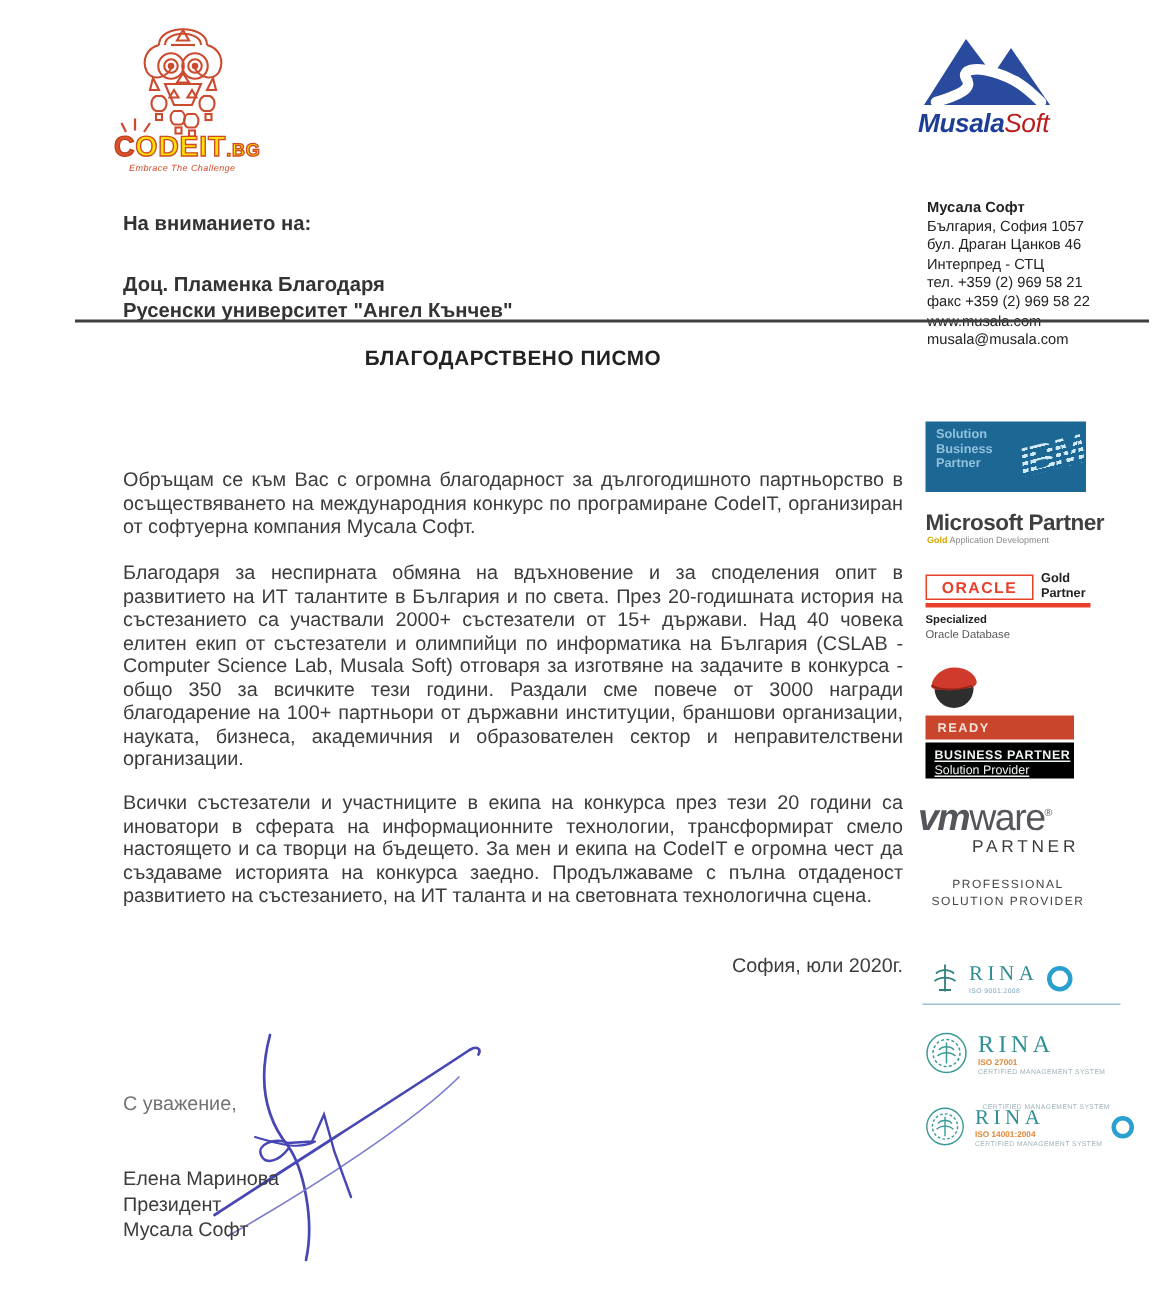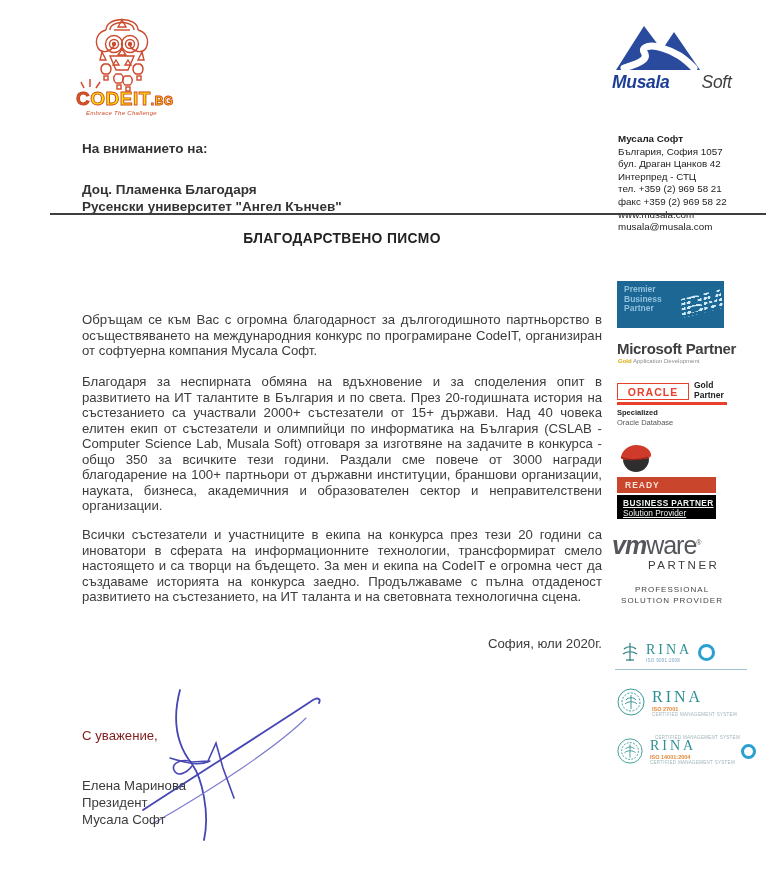--- a/index.html
+++ b/index.html
@@ -24,21 +24,21 @@
   
   .codeit-wordmark { left:76px; top:88px; font-size:19px; font-weight:bold; letter-spacing:.5px;
     color:#ffe000; -webkit-text-stroke:.9px #d04a28; }
   .codeit-wordmark .first { color:#d8542c; -webkit-text-stroke:.9px #c23f1e; }
   .codeit-wordmark .tld { font-size:12px; }
   .codeit-tagline { left:86px; top:110px; font-size:6px; color:#d04a28; font-style:italic; letter-spacing:.3px; }
 
   
   .musala-brand { left:612px; top:72px; font-style:italic; font-size:17.5px; letter-spacing:-.3px; }
   .musala-brand .b1 { font-weight:bold; color:#1d3e96; }
-  .musala-brand .b2 { color:#404040;margin-left:32px; }
+  .musala-brand .b2 { color:#b91c1c; }
   .contact { left:618px; top:133px; font-size:9.8px; line-height:12.6px; color:#222; }
   .contact .company { font-weight:bold; }
 
   
   .ibm-badge { left:617px; top:281px; width:107px; height:47px; background:#1d6794; overflow:hidden; }
   .ibm-text { position:absolute; left:7px; top:4px; font-size:8.5px; line-height:9.5px; color:#8fc0dd; font-weight:bold; }
   .ibm-logo { position:absolute; right:2px; top:8px; font-weight:bold; font-style:italic;
     font-size:27px; letter-spacing:-2px; transform:rotate(-14deg);
     background:repeating-linear-gradient(to bottom,#cfe9f7 0 2.4px, rgba(0,0,0,0) 2.4px 4.8px);
     -webkit-background-clip:text; background-clip:text; color:transparent; }
@@ -78,21 +78,21 @@
   .rina-word.big { font-size:16px; }
   .rina-iso { font-size:5.5px; color:#e08838; font-weight:bold; }
   .rina-fine { font-size:4.5px; color:#9fb4ba; letter-spacing:.3px; }
   .rina-ring { width:17px; height:17px; border:3.2px solid #2a9fd0; border-radius:50%; }
   .rina1 { left:620px; top:641px; }
   .rina1-line { left:615px; top:669px; width:132px; height:1px; background:#9fc0cf; }
   .rina2 { left:616px; top:687px; }
   .rina3 { left:616px; top:737px; }
   .rina3-top { left:655px; top:735px; font-size:4.5px; color:#9fb4ba; }
 
-  .sig-label { color:#7f1d1d; }
+  .sig-label { color:#737373; }
 </style>
 </head>
 <body>
 
 <div class="page">
 
   <svg class="abs" style="left:90px; top:8px;" width="64" height="84" viewBox="0 0 64 84" fill="none" stroke="#cc4a2e" stroke-width="1.4">
     <path d="M16,22 C16,8 48,8 48,22"></path>
     <path d="M20,22 C20,12 44,12 44,22"></path>
     <path d="M28,19 L32,12 L36,19 Z"></path>
@@ -131,21 +131,21 @@
 
   <svg class="abs" style="left:614px; top:22px;" width="88" height="50" viewBox="0 0 88 50">
     <polygon points="2,48 30,4 48,28 60,10 86,48" fill="#2a4a9e"></polygon>
     <path d="M10,46 C30,40 34,36 30,30 C27,25 36,22 48,26 C62,30 70,36 80,46" fill="none" stroke="#ffffff" stroke-width="7" stroke-linecap="round"></path>
   </svg>
   <div class="abs musala-brand"><span class="b1">Musala</span><span class="b2">Soft</span></div>
 
   <div class="abs contact">
     <div class="company">Мусала Софт</div>
     <div>България, София 1057</div>
-    <div>бул. Драган Цанков 42</div>
+    <div>бул. Драган Цанков 46</div>
     <div>Интерпред - СТЦ</div>
     <div>тел. +359 (2) 969 58 21</div>
     <div>факс +359 (2) 969 58 22</div>
     <div>www.musala.com</div>
     <div>musala@musala.com</div>
   </div>
 
   <div class="abs attention" style="top:141px;">На вниманието на:</div>
   <div class="abs recipient" style="top:182px;">
     <div>Доц. Пламенка Благодаря</div>
@@ -170,21 +170,21 @@
   </svg>
 
   <div class="abs body-text signer" style="top:777px;">
     <div>Елена Маринова</div>
     <div>Президент</div>
     <div>Мусала Софт</div>
   </div>
 
   <div class="abs ibm-badge">
     <div class="ibm-text">
-      <div>Premier</div>
+      <div>Solution</div>
       <div>Business</div>
       <div>Partner</div>
     </div>
     <div class="ibm-logo">IBM</div>
   </div>
 
   <div class="abs ms-title">Microsoft Partner</div>
   <div class="abs ms-sub"><span class="gold">Gold</span> <span>Application Development</span></div>
 
   <div class="abs oracle-box">

